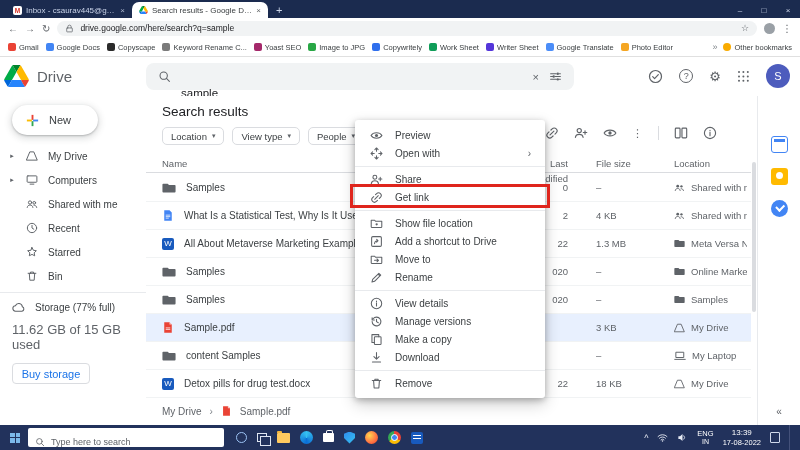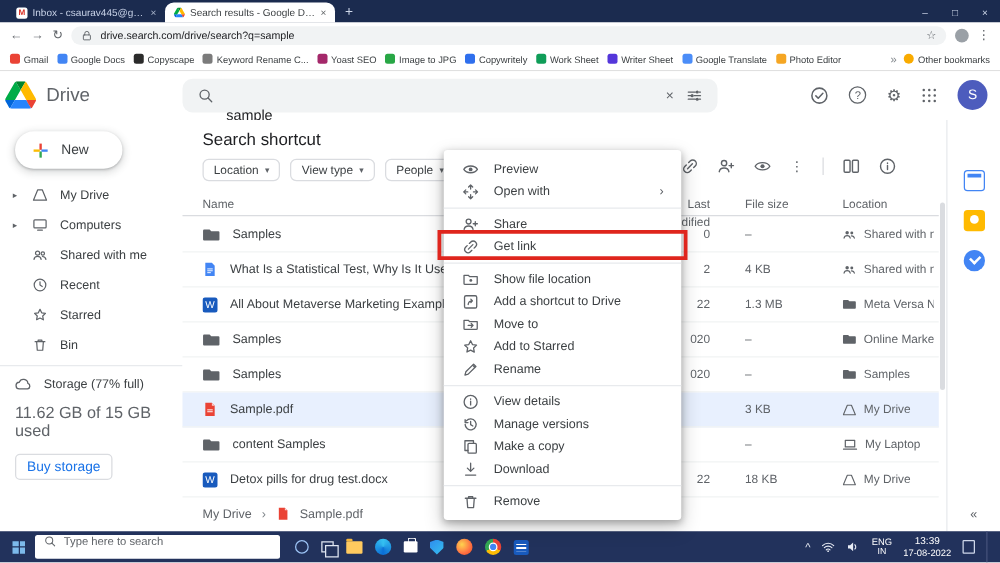--- a/index.html
+++ b/index.html
@@ -153,21 +153,21 @@
     border: 3px solid var(--annotation-red, #df251d); z-index: 50; pointer-events: none; }
 
   
   #taskbar { position: absolute; bottom: 0; left: 0; right: 0; height: 25px;
     background: var(--navy-taskbar, #22325c); display: flex; align-items: center; padding: 0 2px; }
   #start { width: 26px; height: 25px; display: flex; align-items: center; justify-content: center; }
   .winlogo { width: 10px; height: 10px; display: grid; grid-template-columns: 1fr 1fr;
     grid-template-rows: 1fr 1fr; gap: 1px; }
   .winlogo span { background: #7cb9ea; }
   #tb-search { width: 196px; height: 19px; background: #fff; border-radius: 2px; display: flex;
-    align-items: flex-start; gap: 6px; padding: 0 7px; font-size: 9px; color: #5f6368; }
+    align-items: flex-end; gap: 6px; padding: 0 7px; font-size: 9px; color: #5f6368; }
   #tb-search .ic svg { width: 10px; height: 10px; }
   #tb-icons { display: flex; align-items: center; gap: 10px; margin-left: 12px; }
   .tbi { flex: none; }
   .ico-cortana { width: 11px; height: 11px; border: 1.6px solid #9cc3f5; border-radius: 50%; }
   .ico-taskview { width: 10px; height: 9px; border: 1px solid #dfe6f2; position: relative; background: transparent; }
   .ico-taskview::after { content: ""; position: absolute; left: 2px; top: 2px; width: 9px; height: 8px;
     border: 1px solid #dfe6f2; background: var(--navy-taskbar, #22325c); }
   .ico-folder-tb { width: 13px; height: 10px; background: #ffca5f; border-radius: 1px; position: relative; }
   .ico-folder-tb::before { content: ""; position: absolute; top: -2px; left: 0; width: 5px; height: 2px;
     background: #f5b73d; border-radius: 1px 1px 0 0; }
@@ -234,21 +234,21 @@
   <span class="nav-ico">←</span>
   <span class="nav-ico">→</span>
   <span class="nav-ico">↻</span>
   <div id="omnibox">
     <span class="ic">
       <svg viewBox="0 0 16 16" width="9" height="9">
           <rect x="3" y="7" width="10" height="7" rx="1"></rect>
           <path d="M5 7V5a3 3 0 0 1 6 0v2"></path>
         </svg>
     </span>
-    <span class="url">drive.search.com/drive/search?q=sample</span>
+    <span class="url">drive.google.com/here/search?q=sample</span>
     <span class="star">☆</span>
   </div>
   <span class="abar-avatar"></span>
   <span class="nav-ico">⋮</span>
 </div>
 
 <div id="bookmarks">
   <span class="bm">
       <span class="fav" style="background:#ea4335"></span>
       <span>Gmail</span>
@@ -425,21 +425,21 @@
           </svg>
         </span>
       <span>Storage (77% full)</span>
     </div>
     <div class="usage">11.62 GB of 15 GB used</div>
     <div id="buy-storage">Buy storage</div>
   </div>
 </div>
 
 <div id="content">
-  <div id="page-title">Search shortcut</div>
+  <div id="page-title">Search results</div>
 
   <div id="chips">
     <div class="chip">
       <span>Location</span>
       <span class="caret">▾</span>
     </div>
     <div class="chip">
       <span>View type</span>
       <span class="caret">▾</span>
     </div>
@@ -742,28 +742,20 @@
     <span>Add a shortcut to Drive</span>
   </div>
   <div class="mi">
     <span class="mic ic">
         <svg viewBox="0 0 16 16">
           <path d="M1.5 4h4.2L7 5.3h7.5V12a1 1 0 0 1-1 1h-11a1 1 0 0 1-1-1z"></path>
           <path d="M5.6 9h4.6M8.6 7.2L10.4 9l-1.8 1.8"></path>
         </svg>
       </span>
     <span>Move to</span>
-  </div>
-  <div class="mi">
-    <span class="mic ic">
-        <svg viewBox="0 0 16 16">
-          <path d="M8 2l1.8 3.7 4 .6-2.9 2.8.7 4L8 11.2 4.4 13l.7-4L2.2 6.3l4-.6z"></path>
-        </svg>
-      </span>
-    <span>Add to Starred</span>
   </div>
   <div class="mi">
     <span class="mic ic">
         <svg viewBox="0 0 16 16">
           <path d="M2.4 13.6l.9-3.2 7.6-7.6 2.3 2.3-7.6 7.6zM9.9 3.8l2.3 2.3"></path>
         </svg>
       </span>
     <span>Rename</span>
   </div>
   <div class="mdiv"></div>

